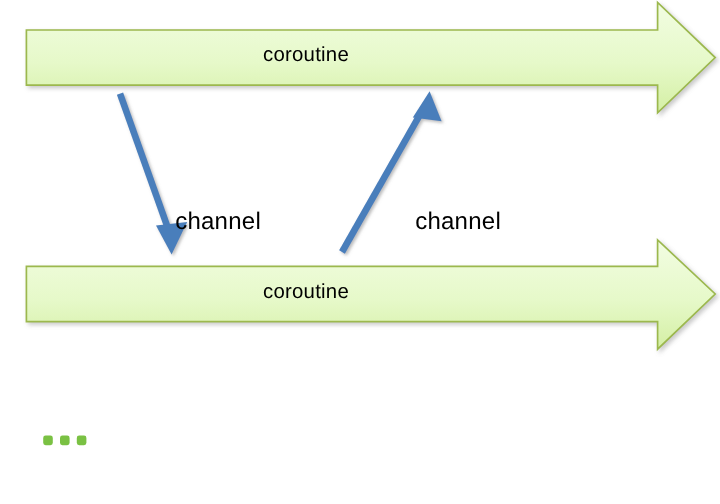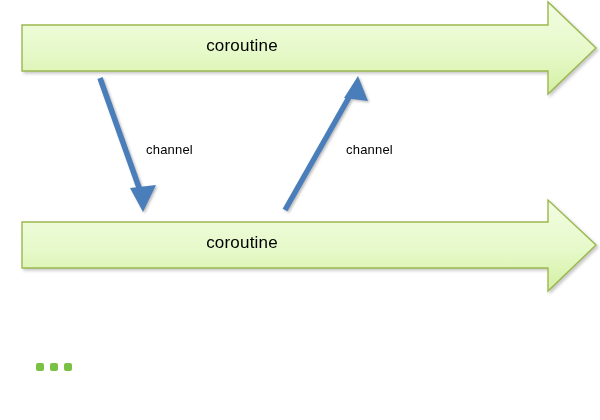--- a/index.html
+++ b/index.html
@@ -27,34 +27,35 @@
   }
   .arrow-label {
     position: absolute;
     text-align: center;
     font-size: 17px;
     color: #000000;
     letter-spacing: 0.2px;
     white-space: nowrap;
   }
   .coroutine-label {
-    left: 0;
+    left: 13px;
     width: 484px;
   }
   .channel-arrow {
     position: absolute;
     left: 0;
     top: 0;
     width: 600px;
     height: 420px;
     pointer-events: none;
   }
   .channel-label {
-    font-size: 13px;
+    font-size: 20px;
     color: #000000;
+    margin-top: 32px;
   }
   .dots {
     position: absolute;
     display: flex;
     gap: 6px;
   }
   .dot {
     width: 8px;
     height: 8px;
     border-radius: 2px;

